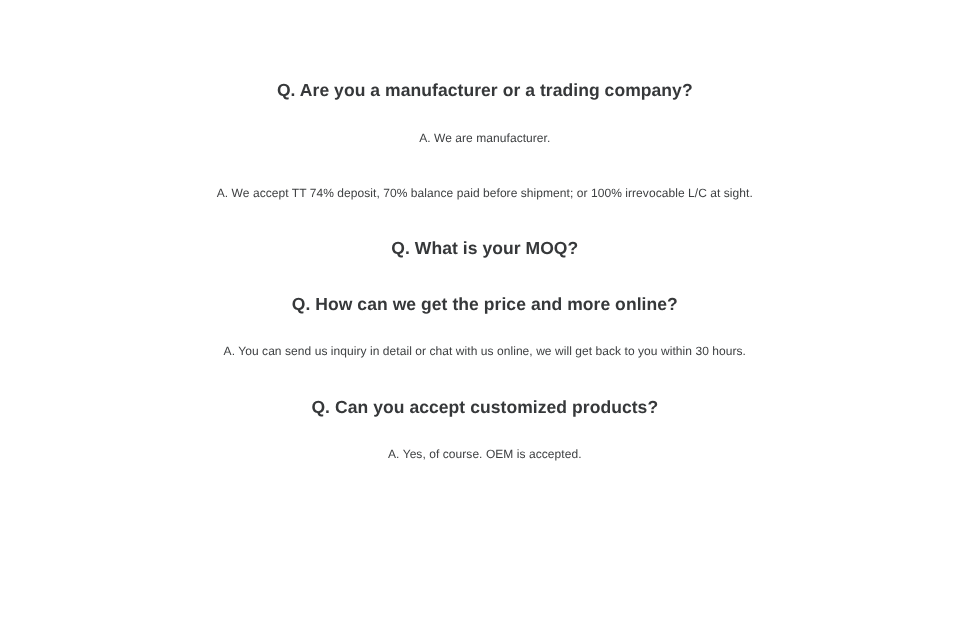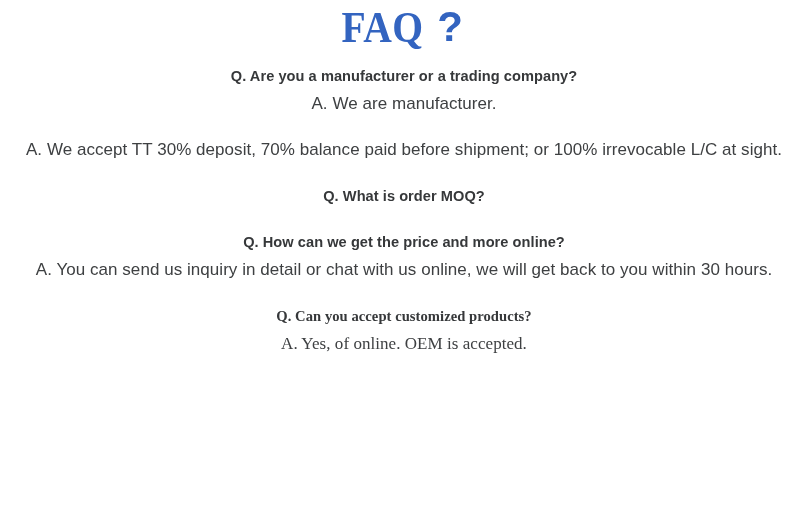--- a/index.html
+++ b/index.html
@@ -63,68 +63,64 @@
     top: 64px;
     left: 16px;
     width: 776px;
   }
   .faq-item {
     margin: 0 0 22px 0;
     text-align: center;
   }
   .faq-item:last-child {
     margin-bottom: 0;
-    font-family: Liberation Serif, serif;
   }
   .faq-q {
     font-size: 14.6px;
     font-weight: 700;
     color: #36383a;
     line-height: 24px;
     letter-spacing: 0.05px;
     margin: 0;
   }
   .faq-a {
-    font-size: 17px;
+    font-size: 10px;
     font-weight: 400;
     color: #3e4042;
     line-height: 24px;
     letter-spacing: 0.05px;
-    margin: 4px;
+    margin: 16px;
   }
 </style>
 </head>
 <body>
 
 <div id="page">
 
-  <div class="faq-title">
-    <span class="faq-word">FAQ</span><span class="faq-mark">?</span>
-  </div>
 
   <div class="faq-list">
 
     <div class="faq-item">
       <p class="faq-q">Q. Are you a manufacturer or a trading company?</p>
       <p class="faq-a">A. We are manufacturer.</p>
     </div>
 
     <div class="faq-item">
-      <p class="faq-a">A. We accept TT 30% deposit, 70% balance paid before shipment; or 100% irrevocable L/C at sight.</p>
+      <p class="faq-a">A. We accept TT 74% deposit, 70% balance paid before shipment; or 100% irrevocable L/C at sight.</p>
     </div>
 
 
     <div class="faq-item">
-      <p class="faq-q">Q. What is order MOQ?</p>
+      <p class="faq-q">Q. What is your MOQ?</p>
     </div>
 
     <div class="faq-item">
       <p class="faq-q">Q. How can we get the price and more online?</p>
       <p class="faq-a">A. You can send us inquiry in detail or chat with us online, we will get back to you within 30 hours.</p>
     </div>
 
     <div class="faq-item">
       <p class="faq-q">Q. Can you accept customized products?</p>
-      <p class="faq-a">A. Yes, of online. OEM is accepted.</p>
+      <p class="faq-a">A. Yes, of course. OEM is accepted.</p>
     </div>
 
   </div>
 </div>
 
 </body></html>

